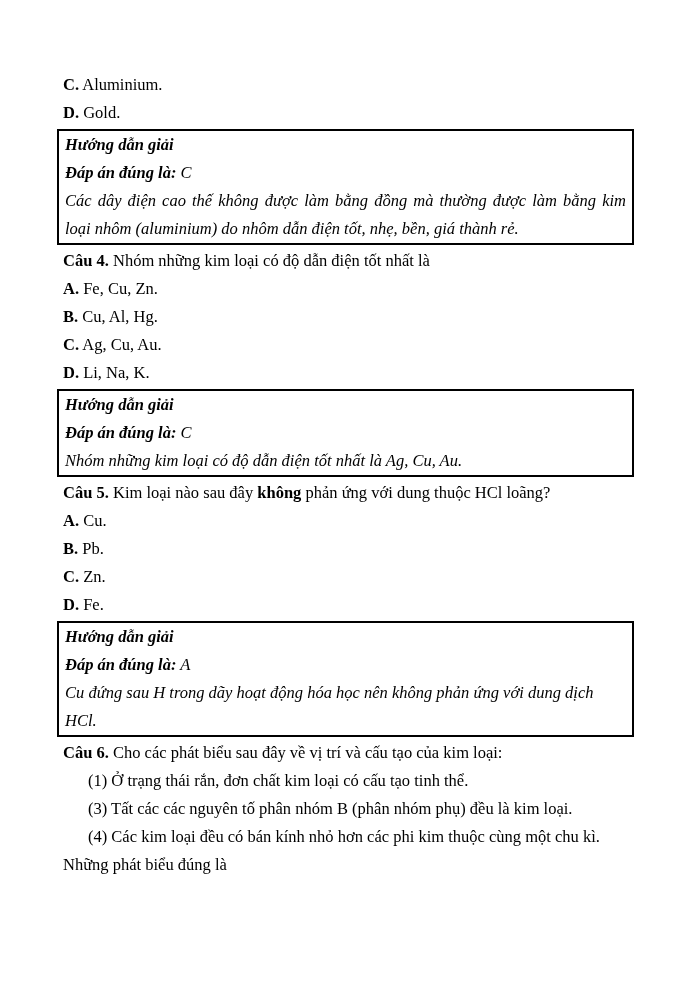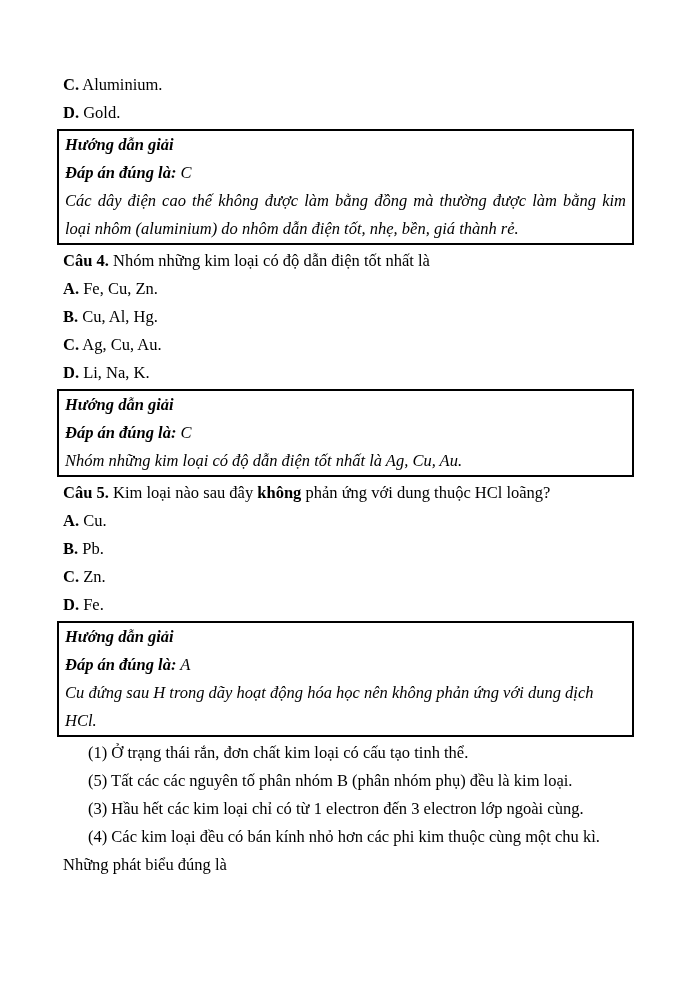--- a/index.html
+++ b/index.html
@@ -122,19 +122,22 @@
 
   <div class="solution-box">
     <div class="line b">Hướng dẫn giải</div>
     <div class="line">
       <span class="b">Đáp án đúng là:</span>
       <span>A</span>
     </div>
     <div class="line">Cu đứng sau H trong dãy hoạt động hóa học nên không phản ứng với dung dịch HCl.</div>
   </div>
 
+  <div class="line">
+    <span class="b">Câu 6.</span>
+    <span>Cho các phát biểu sau đây về vị trí và cấu tạo của kim loại:</span>
+  </div>
   <div class="line stmt">(1) Ở trạng thái rắn, đơn chất kim loại có cấu tạo tinh thể.</div>
-  <div class="line stmt">(5) Tất các các nguyên tố phân nhóm B (phân nhóm phụ) đều là kim loại.</div>
-  <div class="line stmt">(3) Hầu hết các kim loại chỉ có từ 1 electron đến 3 electron lớp ngoài cùng.</div>
+  <div class="line stmt">(3) Tất các các nguyên tố phân nhóm B (phân nhóm phụ) đều là kim loại.</div>
   <div class="line stmt">(4) Các kim loại đều có bán kính nhỏ hơn các phi kim thuộc cùng một chu kì.</div>
   <div class="line">Những phát biểu đúng là</div>
 
 </div>
 
 </body></html>

